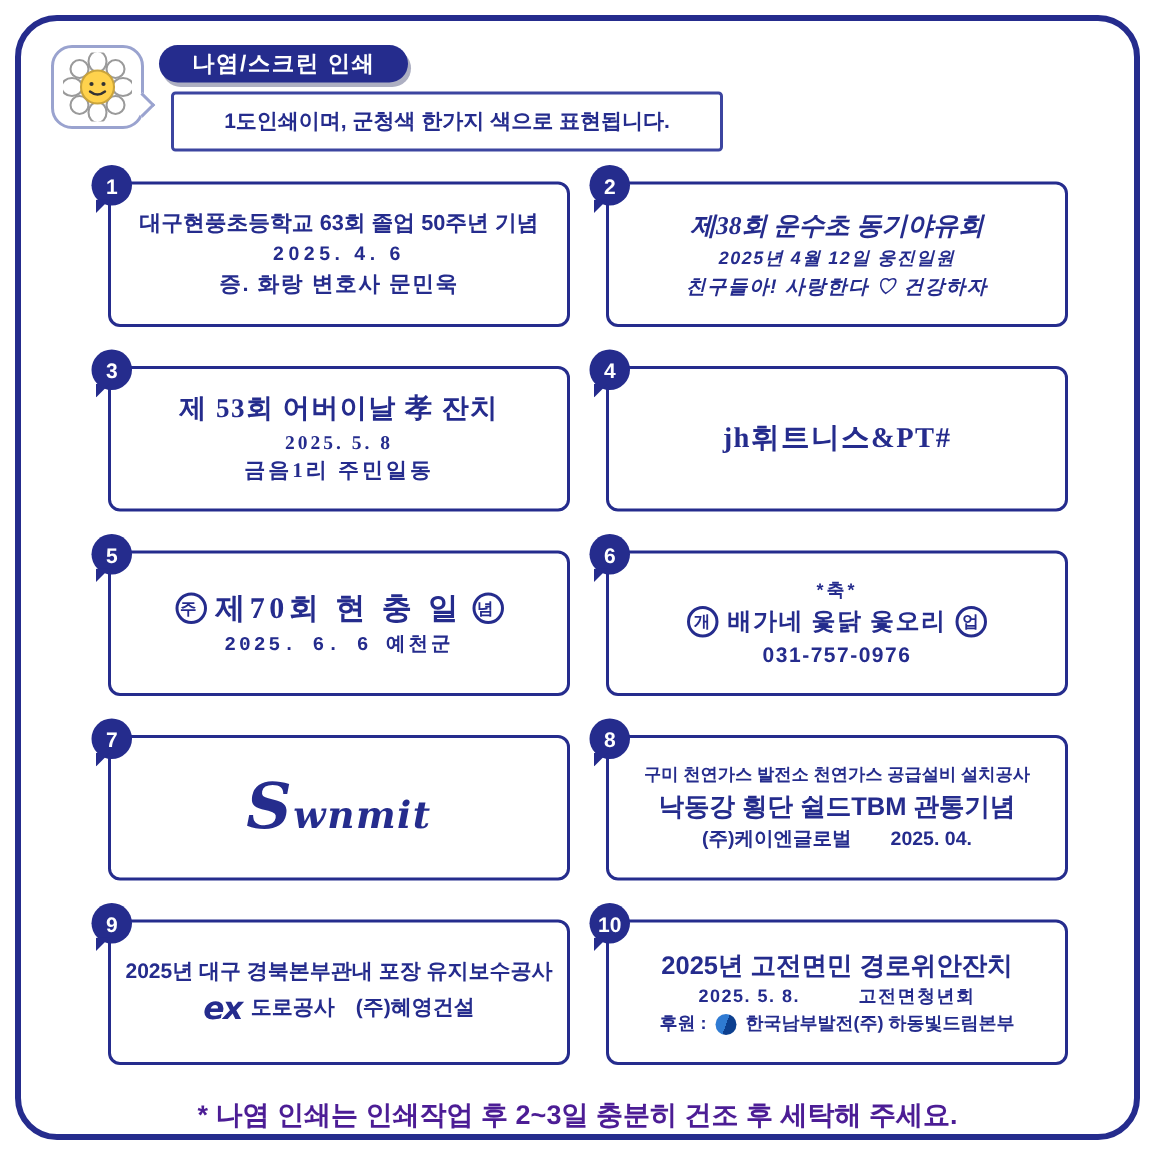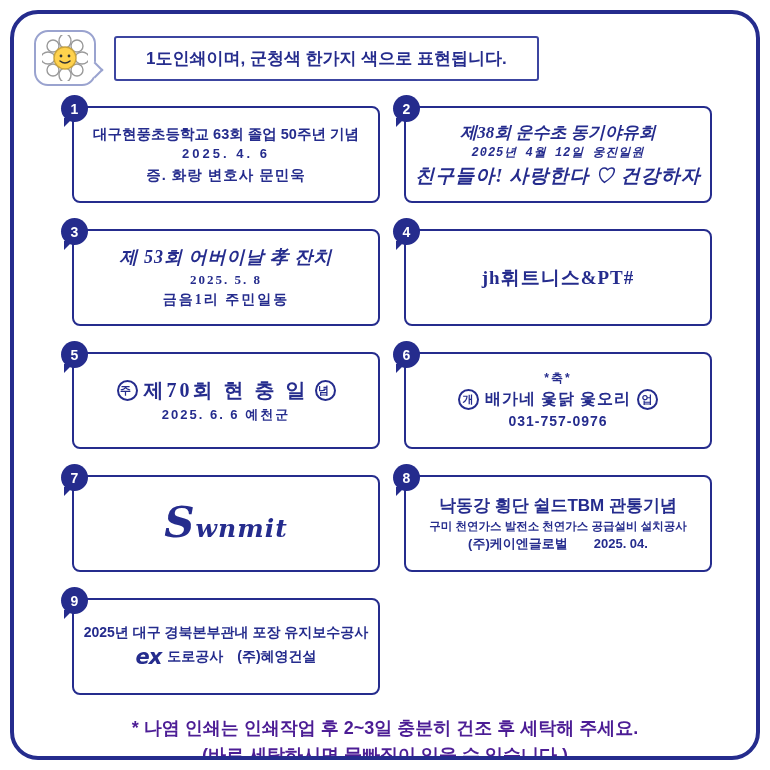--- a/index.html
+++ b/index.html
@@ -6,49 +6,49 @@
   *{box-sizing:border-box; margin:0; padding:0;}
   html,body{width:770px;height:770px;background:#fff;font-family:"Liberation Sans",sans-serif;}
   .page{position:absolute; inset:10px; border:4px solid var(--navy); border-radius:28px; background:#fff; overflow:hidden;}
 
   
   .header-row{display:flex; align-items:flex-start; margin:16px 0 6px 20px;}
   .bubble{width:62px;height:56px;border:2px solid #9aa3cf;border-radius:14px;display:flex;align-items:center;justify-content:center;background:#fff;position:relative;}
   .bubble::after{content:"";position:absolute;right:-7px;bottom:8px;width:10px;height:10px;background:#fff;border-right:2px solid #9aa3cf;border-bottom:2px solid #9aa3cf;transform:rotate(-45deg);}
   .header-texts{margin-left:10px;display:flex;flex-direction:column;}
   .banner{align-self:flex-start;background:var(--navy);color:#fff;font-weight:bold;font-size:15px;letter-spacing:1px;padding:3px 22px;border-radius:14px;box-shadow:2px 3px 0 rgba(20,25,80,.35);}
-  .subtitle-box{margin-top:6px;margin-left:8px;border:2px solid #3c45a0;border-radius:3px;padding:9px 30px;color:var(--navy);font-weight:bold;font-size:17px;min-width:368px;text-align:center;}
+  .subtitle-box{margin-top:6px;margin-left:8px;border:2px solid #3c45a0;border-radius:3px;padding:9px 30px;color:var(--navy);font-weight:bold;font-size:14px;min-width:368px;text-align:center;}
 
   
   .grid{display:grid;grid-template-columns:1fr 1fr;column-gap:24px;row-gap:26px;padding:14px 44px 0 58px;}
   .sample-box{position:relative;border:2.5px solid var(--navy);border-radius:8px;height:97px;background:#fff;display:flex;flex-direction:column;align-items:center;justify-content:center;gap:3px;}
   .badge{position:absolute;top:-13px;left:-13px;width:27px;height:27px;border-radius:50%;background:var(--navy);color:#fff;font-weight:bold;font-size:14px;display:flex;align-items:center;justify-content:center;z-index:2;}
   .badge::after{content:"";position:absolute;bottom:-5px;left:3px;width:9px;height:9px;background:var(--navy);clip-path:polygon(0 0,100% 0,0 100%);}
 
   .box-line{color:var(--navy);font-weight:700;white-space:nowrap;line-height:1.25;}
   .row{display:flex;align-items:center;gap:6px;color:var(--navy);font-weight:700;white-space:nowrap;}
   .circ{display:inline-flex;width:21px;height:21px;border:2px solid var(--navy);border-radius:50%;align-items:center;justify-content:center;font-size:11px;font-weight:bold;color:var(--navy);flex:0 0 auto;}
 
   
   .b1 .l1{font-size:14.5px;}
   .b1 .l2{font-size:13px;letter-spacing:3px;}
   .b1 .l3{font-size:14.5px;letter-spacing:1px;}
 
   .b2 .l1{font-family:"Liberation Serif",serif;font-style:italic;font-size:17px;}
-  .b2 .l2{font-family:Liberation Mono, monospace;font-style:italic;font-size:12px;letter-spacing:1px;}
-  .b2 .l3{font-family:Liberation Serif, serif;font-style:italic;font-size:19px;letter-spacing:1px;}
+  .b2 .l2{font-family:Liberation Sans, sans-serif;font-style:italic;font-size:12px;letter-spacing:1px;}
+  .b2 .l3{font-family:Liberation Sans, sans-serif;font-style:italic;font-size:13px;letter-spacing:1px;}
 
-  .b3 .l1{font-family:"Liberation Serif",serif;font-size:18px;letter-spacing:1px;font-style:italic;}
+  .b3 .l1{font-family:"Liberation Serif",serif;font-size:18px;letter-spacing:1px;}
   .b3 .l2{font-family:"Liberation Serif",serif;font-size:13px;letter-spacing:2px;}
   .b3 .l3{font-family:"Liberation Serif",serif;font-size:14px;letter-spacing:2px;}
 
   .b4 .l1{font-family:"Liberation Serif",serif;font-size:19px;letter-spacing:1px;}
 
   .b5 .main{font-family:"Liberation Serif",serif;font-size:20px;letter-spacing:3px;}
-  .b5 .l2{font-family:Liberation Sans, sans-serif;font-size:13px;letter-spacing:2px;}
+  .b5 .l2{font-family:Liberation Mono, monospace;font-size:13px;letter-spacing:2px;}
 
   .b6 .l1{font-size:12px;letter-spacing:2px;}
   .b6 .main{font-family:"Liberation Serif",serif;font-size:16px;letter-spacing:1px;}
   .b6 .l3{font-size:14px;letter-spacing:1px;text-align:center;}
 
   .b7 .l1{font-family:"DejaVu Serif",serif;font-style:italic;font-size:25px;letter-spacing:1px;text-align:center;}
   .b7 .l1::first-letter{font-size:42px;}
 
   .b8 .l1{font-size:11.5px;}
   .b8 .l2{font-size:17px;}
@@ -84,20 +84,21 @@
           <ellipse cx="11" cy="35" rx="6" ry="6"></ellipse>
           <ellipse cx="35" cy="35" rx="6" ry="6"></ellipse>
         </g>
         <circle cx="23" cy="23" r="11" fill="#ffd24d" stroke="#caa43c" stroke-width="1.4"></circle>
         <circle cx="19" cy="21" r="1.4" fill="#333"></circle>
         <circle cx="27" cy="21" r="1.4" fill="#333"></circle>
         <path d="M18 26 Q23 30 28 26" stroke="#333" stroke-width="1.6" fill="none" stroke-linecap="round"></path>
       </svg>
     </div>
     <div class="header-texts">
+      <div class="banner">나염/스크린 인쇄</div>
       <div class="subtitle-box">1도인쇄이며, 군청색 한가지 색으로 표현됩니다.</div>
     </div>
   </div>
 
   <div class="grid">
 
     <div class="sample-box b1">
       <div class="badge">1</div>
       <div class="box-line l1">대구현풍초등학교 63회 졸업 50주년 기념</div>
       <div class="box-line l2">2025. 4. 6</div>
@@ -144,34 +145,44 @@
       <div class="box-line l3">031-757-0976</div>
     </div>
 
     <div class="sample-box b7">
       <div class="badge">7</div>
       <div class="box-line l1">Swnmit</div>
     </div>
 
     <div class="sample-box b8">
       <div class="badge">8</div>
+      <div class="box-line l1">구미 천연가스 발전소 천연가스 공급설비 설치공사</div>
       <div class="box-line l2">낙동강 횡단 쉴드TBM 관통기념</div>
-      <div class="box-line l1">구미 천연가스 발전소 천연가스 공급설비 설치공사</div>
       <div class="box-line l3">(주)케이엔글로벌　　2025. 04.</div>
     </div>
 
     <div class="sample-box b9">
       <div class="badge">9</div>
       <div class="box-line l1">2025년 대구 경북본부관내 포장 유지보수공사</div>
       <div class="row">
         <span class="exlogo">ex</span>
         <span class="box-line l2">도로공사　(주)혜영건설</span>
       </div>
     </div>
 
+    <div class="sample-box b10">
+      <div class="badge">10</div>
+      <div class="box-line l1">2025년 고전면민 경로위안잔치</div>
+      <div class="box-line l2">2025. 5. 8.　　　고전면청년회</div>
+      <div class="row l3">
+        <span class="box-line l3">후원 :</span>
+        <span class="kospo"></span>
+        <span class="box-line l3">한국남부발전(주) 하동빛드림본부</span>
+      </div>
+    </div>
 
   </div>
 
   <div class="footer">
     <div>* 나염 인쇄는 인쇄작업 후 2~3일 충분히 건조 후 세탁해 주세요.</div>
     <div>(바로 세탁하시면 물빠짐이 있을 수 있습니다.)</div>
   </div>
 
 </div>
 

